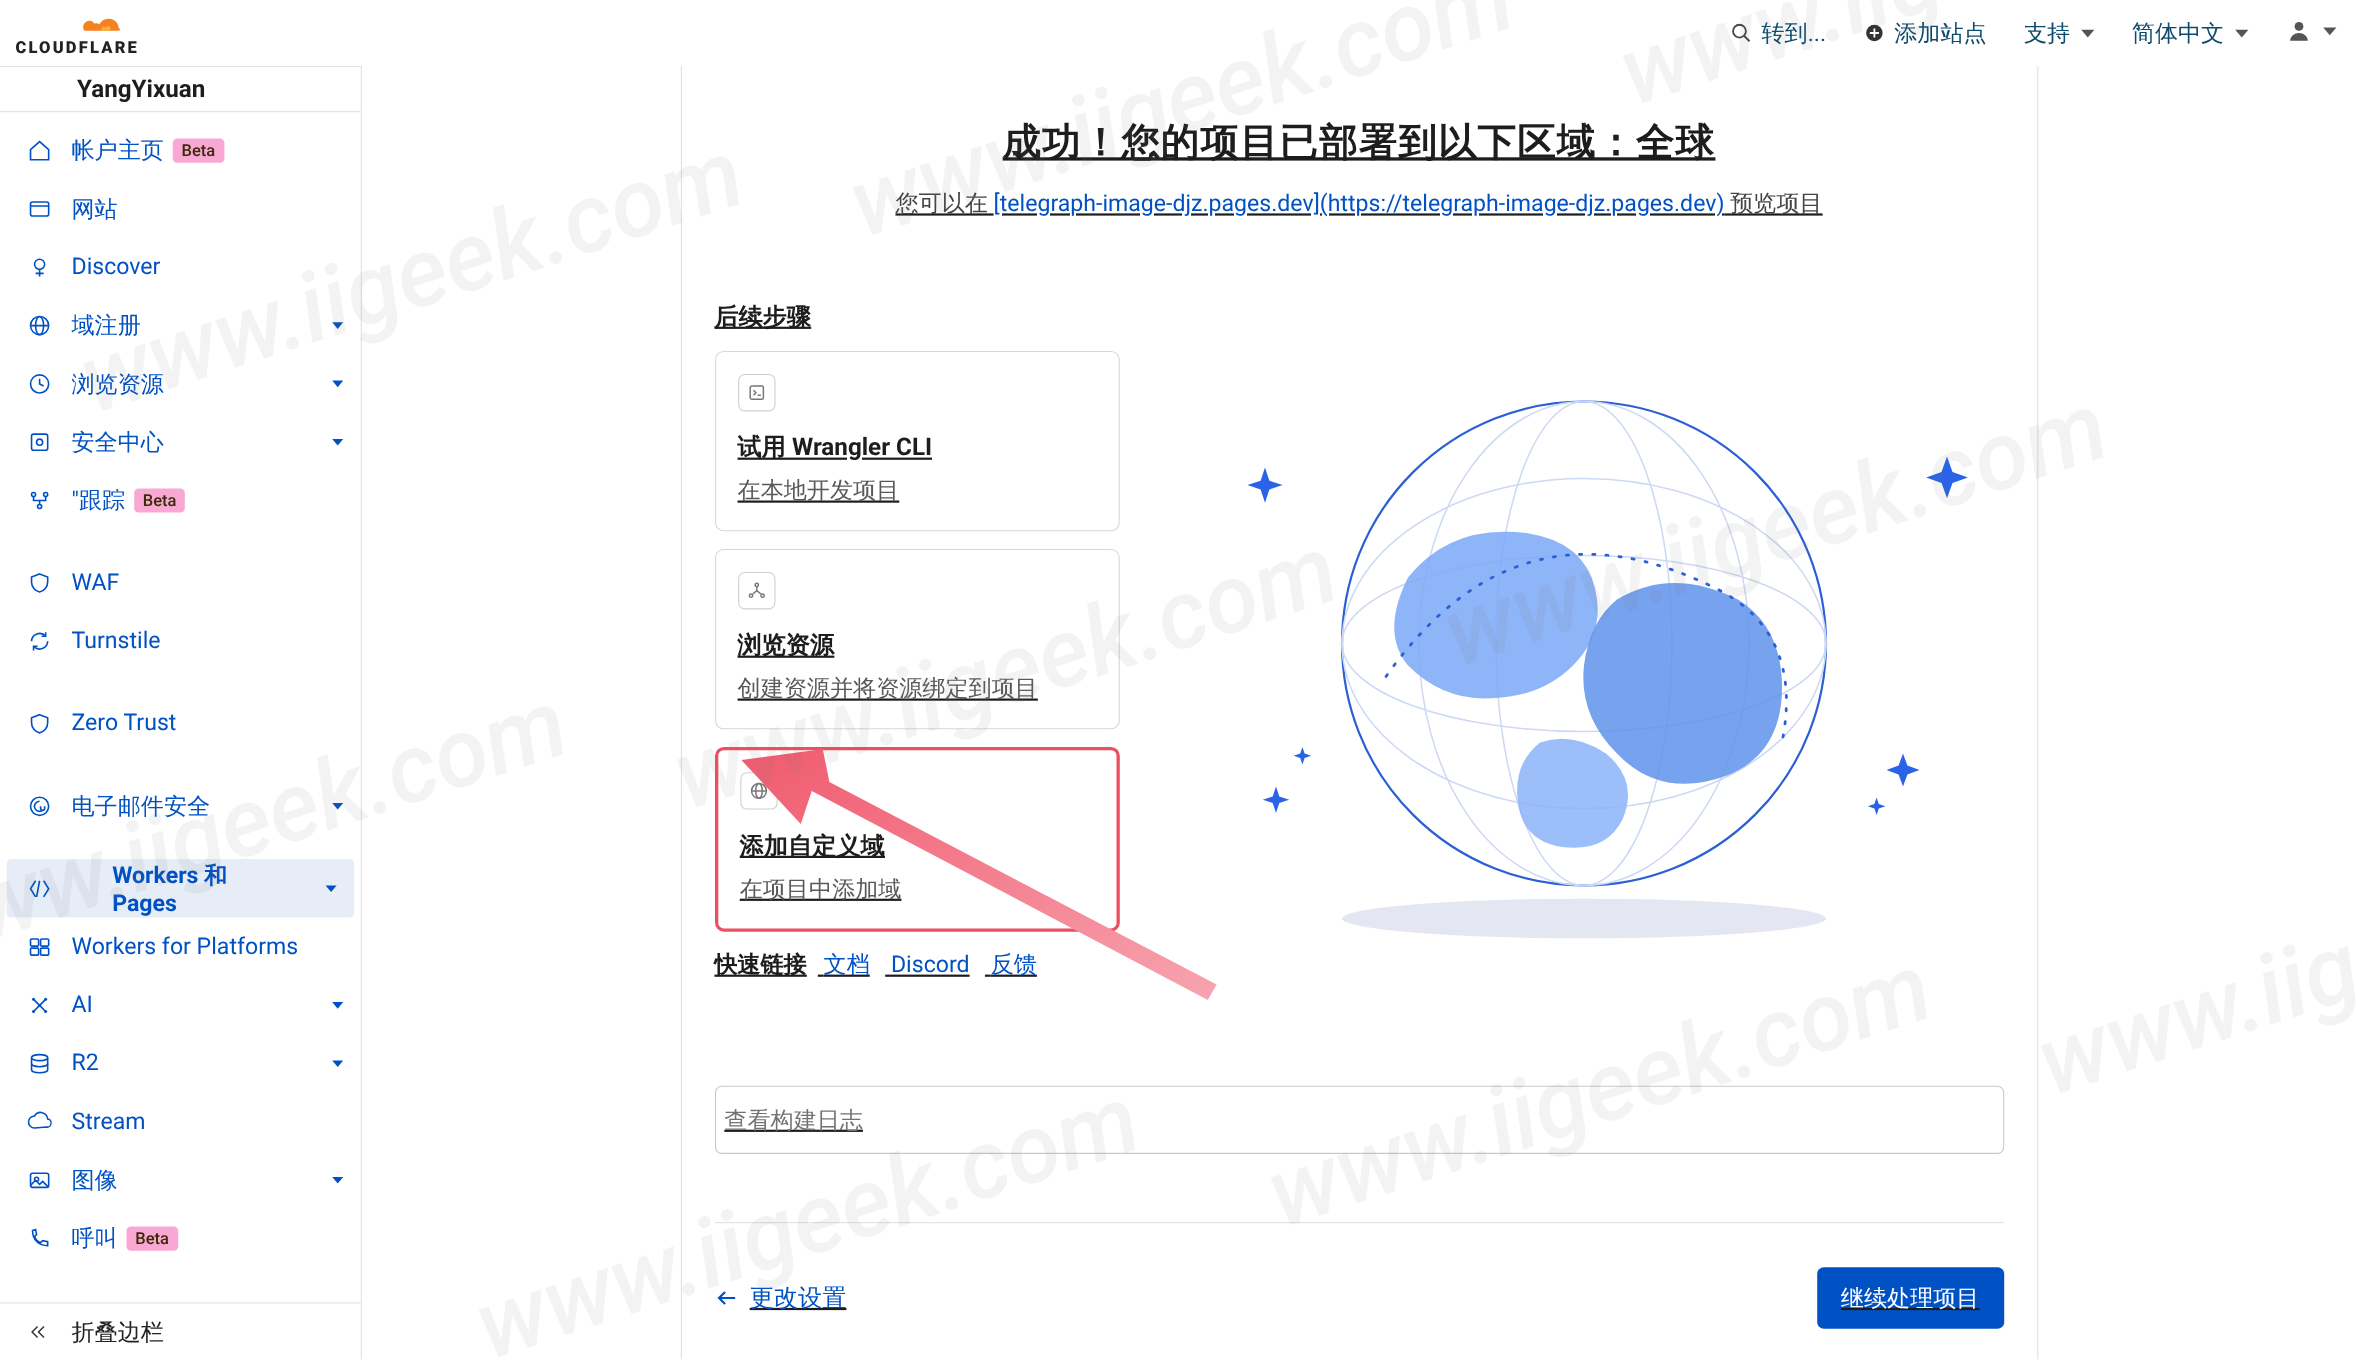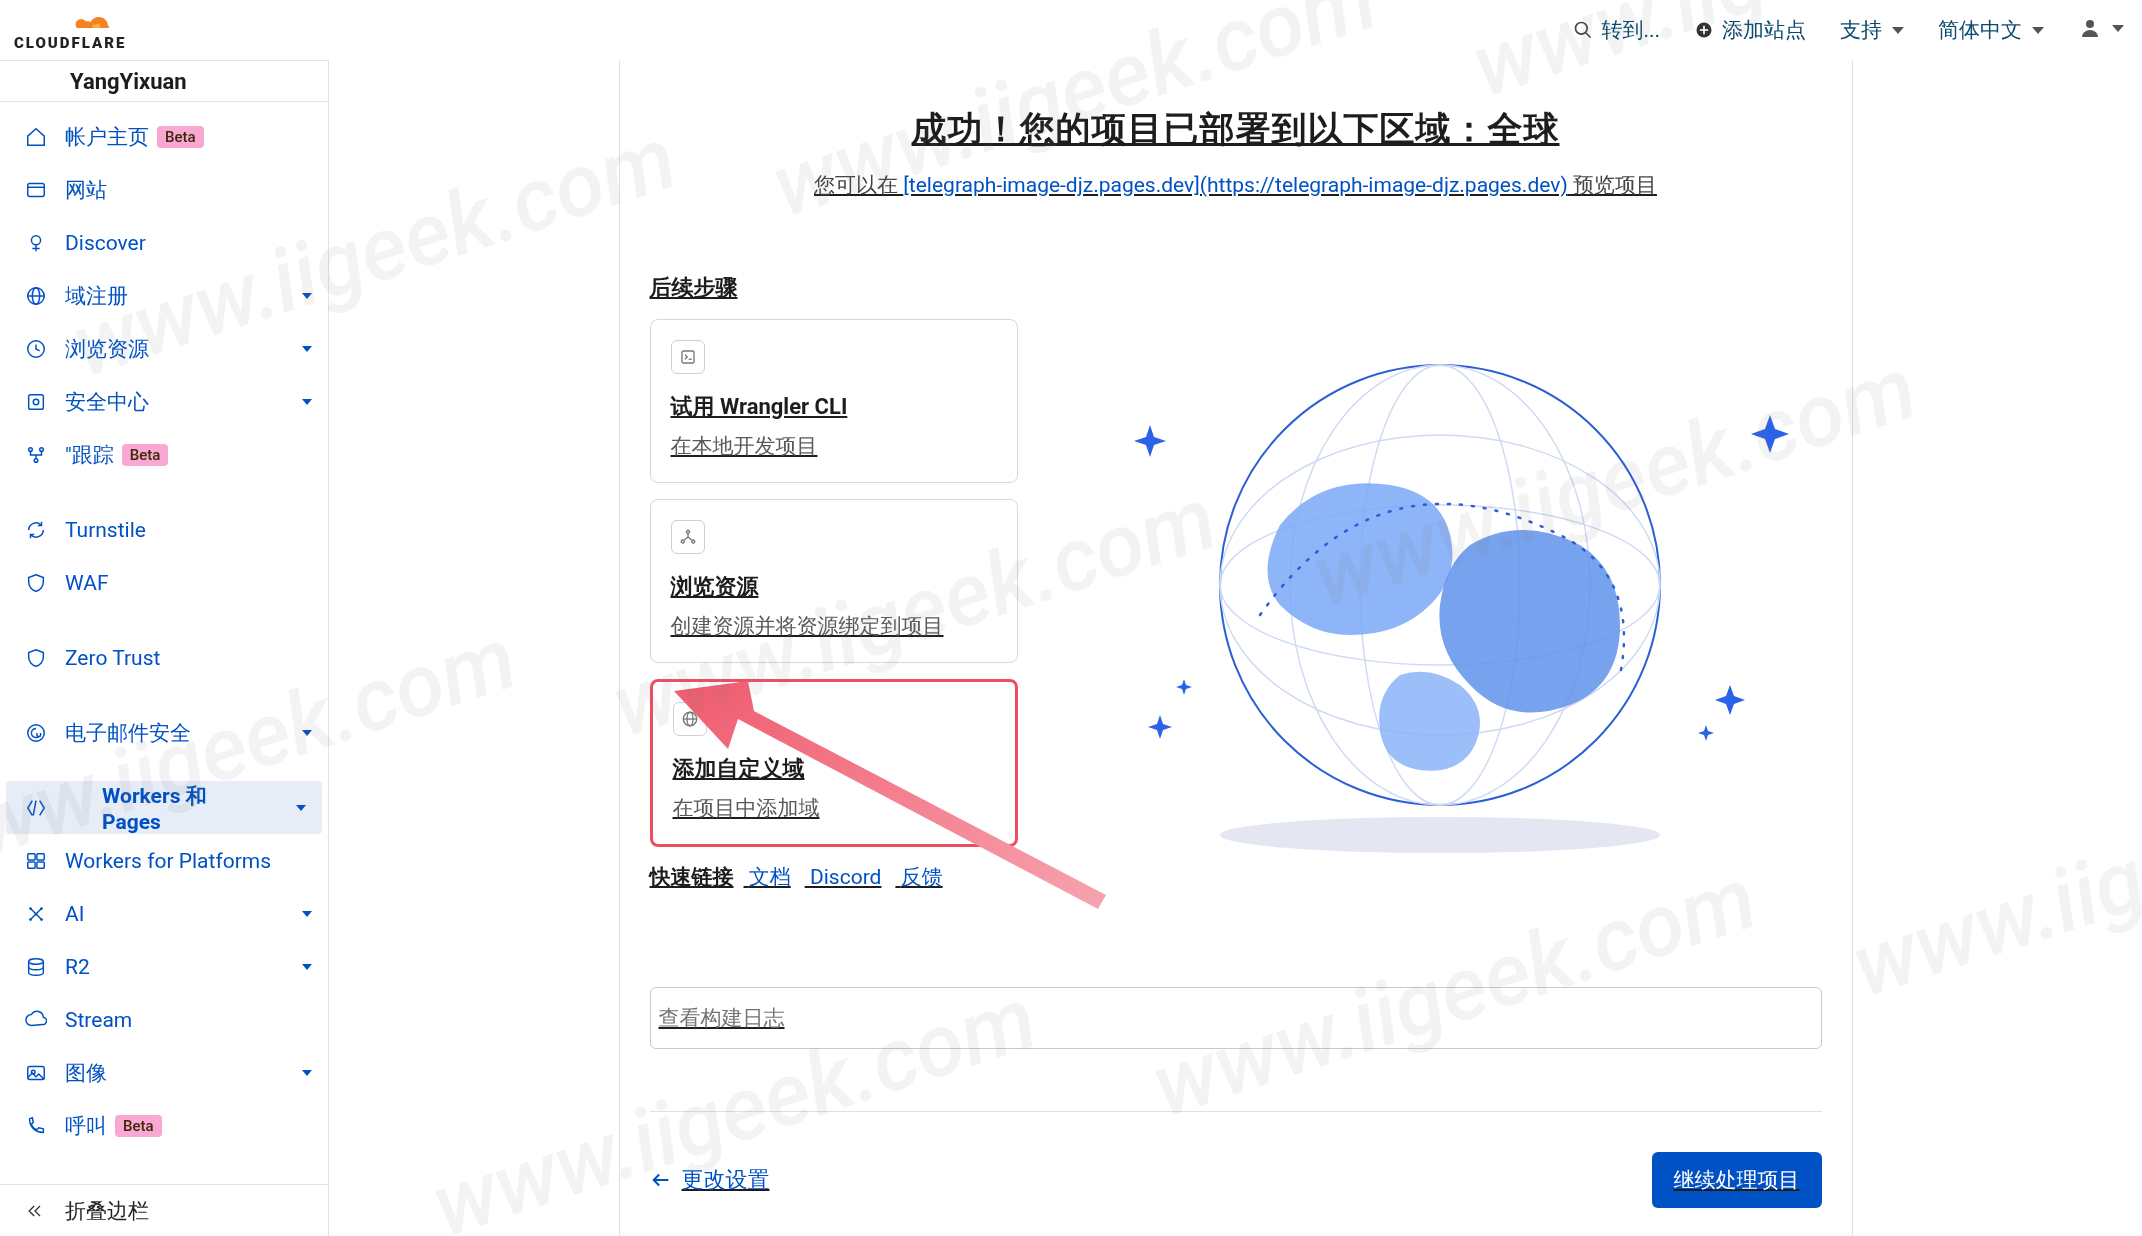--- a/index.html
+++ b/index.html
@@ -202,40 +202,40 @@
               <span class="sb-label-row">
                 <span>"跟踪</span>
                 <span class="badge">Beta</span>
               </span>
             </span>
           </div>
           <div style="height: 22px;"></div>
           <div class="sb-item">
             <span class="sb-icon">
               <svg width="22" height="22" viewBox="0 0 24 24" class="icon-svg">
+                <path d="M12 3l8 3v5c0 5-3.5 9-8 10-4.5-1-8-5-8-10V6z"></path>
+              </svg>
+            </span>
+            <span class="sb-label">
+              <span class="sb-label-row">
+                <span>WAF</span>
+              </span>
+            </span>
+          </div>
+          <div class="sb-item">
+            <span class="sb-icon">
+              <svg width="22" height="22" viewBox="0 0 24 24" class="icon-svg">
                 <path d="M4 12a8 8 0 0 1 14-5M20 12a8 8 0 0 1-14 5"></path>
                 <polyline points="18,3 18,7 14,7"></polyline>
                 <polyline points="6,21 6,17 10,17"></polyline>
               </svg>
             </span>
             <span class="sb-label">
               <span class="sb-label-row">
                 <span>Turnstile</span>
-              </span>
-            </span>
-          </div>
-          <div class="sb-item">
-            <span class="sb-icon">
-              <svg width="22" height="22" viewBox="0 0 24 24" class="icon-svg">
-                <path d="M12 3l8 3v5c0 5-3.5 9-8 10-4.5-1-8-5-8-10V6z"></path>
-              </svg>
-            </span>
-            <span class="sb-label">
-              <span class="sb-label-row">
-                <span>WAF</span>
               </span>
             </span>
           </div>
           <div style="height: 22px;"></div>
           <div class="sb-item">
             <span class="sb-icon">
               <svg width="22" height="22" viewBox="0 0 24 24" class="icon-svg">
                 <path d="M12 3l8 3v5c0 5-3.5 9-8 10-4.5-1-8-5-8-10V6z"></path>
               </svg>
             </span>

